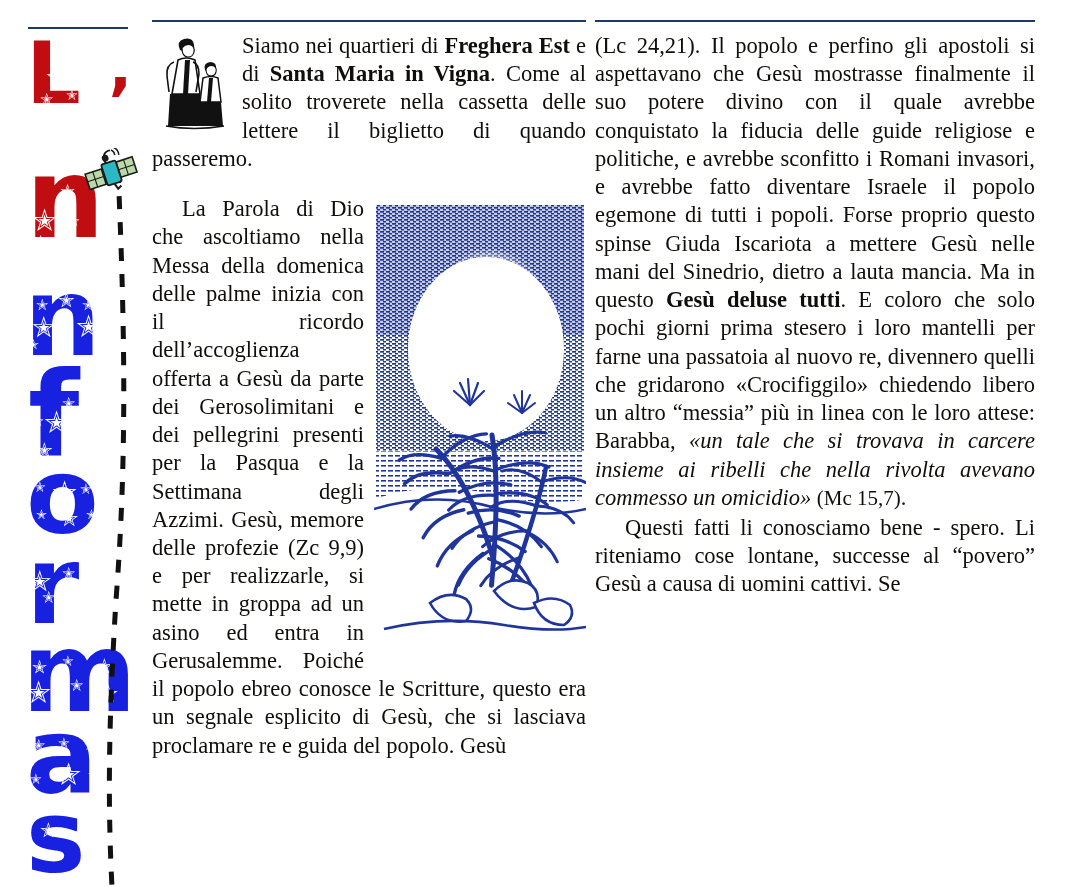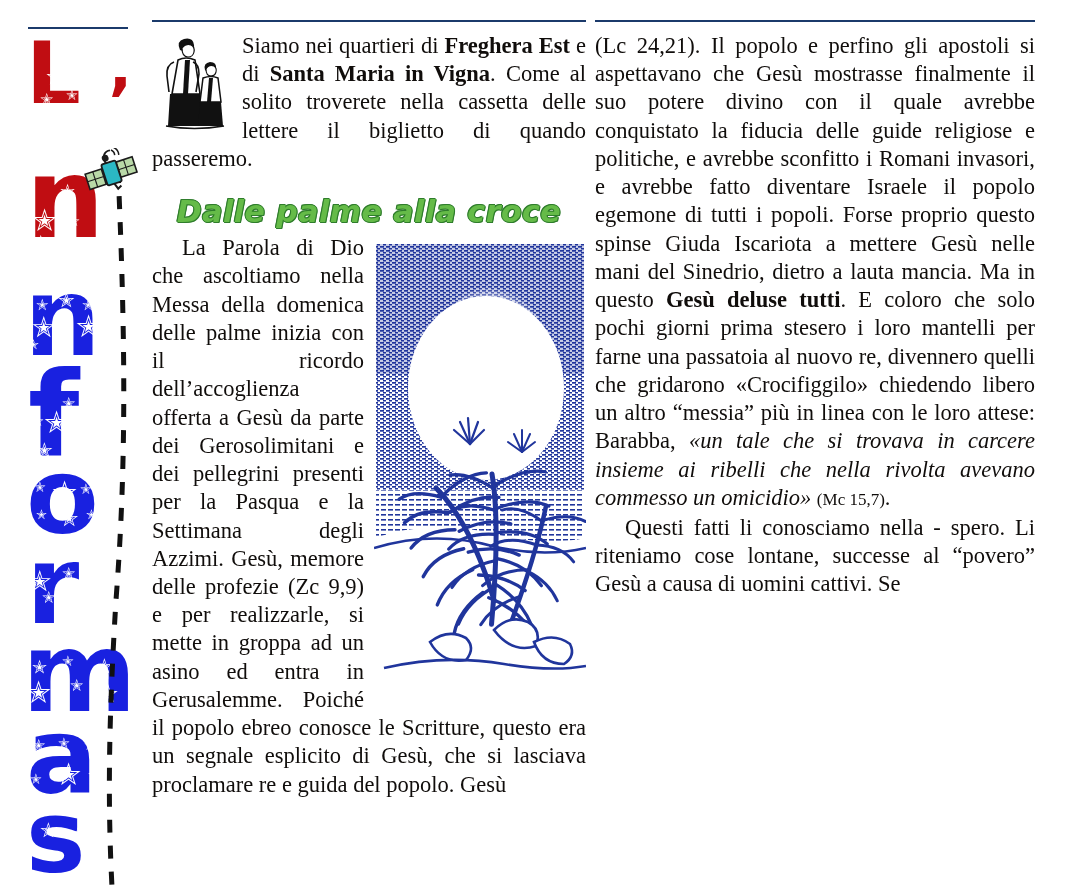--- a/index.html
+++ b/index.html
@@ -91,21 +91,21 @@
   .body-txt{
     font-family:"Liberation Serif", serif;
     font-size:22.5px;
     line-height:1.255;
     color:#100d0b;
     text-align:justify;
     hyphens:none;
   }
   .body-txt p{margin:0;}
   .indent{text-indent:30px;}
-  .ref{font-size:17px;}
+  .ref{font-size:21px;}
   b{font-weight:bold;margin-top:16px;}
 
   
   .priest{
     float:left;width:74px;height:96px;margin:4px 10px 0 6px;
     shape-outside:margin-box;
   }
 
   
   .woodcut{
@@ -257,21 +257,20 @@
           <path d="M45 42 q8 -3 15 0 l3 24 l-21 0 z" fill="#fff" stroke="#111" stroke-width="1.5"></path>
           <path d="M51 42 l-2 24 l4 0 l2 -24z" fill="#111"></path>
           <path d="M42 66 l21 0 l2 24 l-25 0z" fill="#111"></path>
           <path d="M8 90 q28 5 58 0" fill="none" stroke="#111" stroke-width="1.4"></path>
         </svg>
         <p class="body-txt">Siamo nei quartieri di <b>Freghera Est</b> e di <b>Santa Maria in Vigna</b>. Come al solito troverete nella cassetta delle lettere il biglietto di quando passeremo.</p>
       </div>
     </div>
 
     <div style="margin-top:22px;">
-      <div class="headline">Dalle palme alla croce</div>
 
       <div class="body-txt">
 
         <svg class="woodcut" viewBox="0 0 212 455">
           <defs>
             <clipPath id="cw">
                 <rect x="0" y="0" width="212" height="455"></rect>
               </clipPath>
             <pattern id="hatch" width="6" height="4" patternUnits="userSpaceOnUse">
               <rect width="6" height="4" fill="#ffffff"></rect>
@@ -380,17 +379,17 @@
     </div>
   </div>
 
   <div class="col col-right">
     <div class="col-rule"></div>
 
     <div class="body-txt rc-wrap">
 
       <div class="float-left-box" style="height: 0px; width: 0px;"></div>
       <p>(Lc 24,21). Il popolo e perfino gli apostoli si aspettavano che Gesù mostrasse finalmente il suo potere divino con il quale avrebbe conquistato la fiducia delle guide religiose e politiche, e avrebbe sconfitto i Romani invasori, e avrebbe fatto diventare Israele il popolo egemone di tutti i popoli. Forse proprio questo spinse Giuda Iscariota a mettere Gesù nelle mani del Sinedrio, dietro a lauta mancia. Ma in questo <b>Gesù deluse tutti</b>. E coloro che solo pochi giorni prima stesero i loro mantelli per farne una passatoia al nuovo re, divennero quelli che gridarono «Crocifiggilo» chiedendo libero un altro “messia” più in linea con le loro attese: Barabba, <i>«un tale che si trovava in carcere insieme ai ribelli che nella rivolta avevano commesso un omicidio»</i> <span class="ref">(Mc 15,7)</span>.</p>
-      <p class="indent" style="margin-top:2px;">Questi fatti li conosciamo nella - spero. Li riteniamo cose lontane, successe al “povero” Gesù a causa di uomini cattivi. Se</p>
+      <p class="indent" style="margin-top:2px;">Questi fatti li conosciamo bene - spero. Li riteniamo cose lontane, successe al “povero” Gesù a causa di uomini cattivi. Se</p>
     </div>
   </div>
 
 </div>
 
 </body></html>

